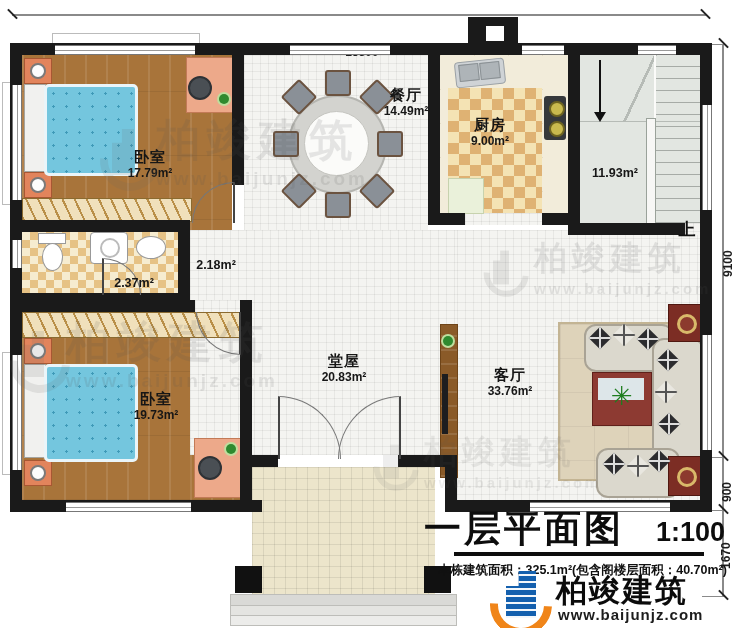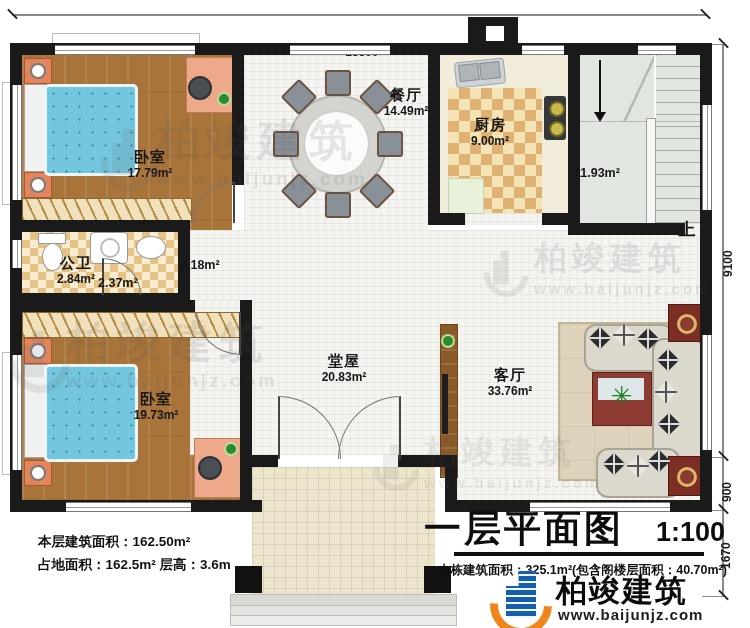--- a/index.html
+++ b/index.html
@@ -54,21 +54,21 @@
     background-image:linear-gradient(45deg,transparent 44%,#dcdcdc 44% 56%,transparent 56%),
                      linear-gradient(-45deg,transparent 44%,#dcdcdc 44% 56%,transparent 56%);}
   .pillow.w{background-color:#e9e7e0;
     background-image:linear-gradient(45deg,transparent 44%,#555 44% 56%,transparent 56%),
                      linear-gradient(-45deg,transparent 44%,#555 44% 56%,transparent 56%);}
   .arc{position:absolute;z-index:36;}
   
   .lab{position:absolute;z-index:40;text-align:center;font-weight:bold;color:#161616;line-height:1.2;}
   .lab .nm{font-size:15px;letter-spacing:1px;display:block;}
   .lab .ar{font-size:12px;display:block;}
-  .small-ar{position:absolute;z-index:40;font-weight:bold;color:#161616;font-size:12.5px;}
+  .small-ar{position:absolute;z-index:40;font-weight:bold;color:#161616;font-size:12.5px;text-align:center;}
   .dimline{position:absolute;background:#8a8a8a;z-index:20;}
   .tick{position:absolute;width:13px;height:2px;background:#222;transform:rotate(45deg);z-index:21;}
   .dimlab{position:absolute;font-size:12px;font-weight:bold;color:#1d1d1d;z-index:21;text-align:center;margin-top:28px;}
   .vlab{position:absolute;font-size:12px;font-weight:bold;color:#1d1d1d;z-index:21;transform:rotate(-90deg);transform-origin:center;}
   
   .wm{position:absolute;z-index:60;opacity:.13;pointer-events:none;display:flex;align-items:center;gap:10px;color:#555;}
   .wm .wmark{width:46px;height:62px;position:relative;flex:0 0 auto;}
   .wm .wmark i{position:absolute;left:12px;top:6px;width:22px;height:46px;background:#666;
     clip-path:polygon(0 100%,0 30%,45% 30%,45% 0,100% 0,100% 100%);}
   .wm .wmark b{position:absolute;left:0;top:8px;width:44px;height:44px;border-radius:50%;border:8px solid transparent;
@@ -269,24 +269,20 @@
        border-top:1.5px solid #777;border-right:1.5px solid #777;border-left:2.5px solid #444;border-top-right-radius:100%;"></div>
   <div class="arc" style="left:278px;top:396px;width:60px;height:62px;
        border-top:1.5px solid #777;border-right:1.5px solid #777;border-left:2.5px solid #444;border-top-right-radius:100%;"></div>
   <div class="arc" style="left:338px;top:396px;width:60px;height:62px;
        border-top:1.5px solid #777;border-left:1.5px solid #777;border-right:2.5px solid #444;border-top-left-radius:100%;"></div>
 
   <div class="lab" style="left:88px;top:148px;width:124px;">
     <span class="nm">卧室</span>
     <span class="ar">17.79m²</span>
   </div>
-  <div class="lab" style="left:40px;top:254px;width:72px;">
-    <span class="nm">公卫</span>
-    <span class="ar">2.84m²</span>
-  </div>
   <div class="small-ar" style="left:98px;top:276px;width:72px;">2.37m²</div>
   <div class="small-ar" style="left:180px;top:258px;width:72px;">2.18m²</div>
   <div class="lab" style="left:94px;top:390px;width:124px;">
     <span class="nm">卧室</span>
     <span class="ar">19.73m²</span>
   </div>
   <div class="lab" style="left:368px;top:58px;width:76px;margin-top:28px;">
     <span class="nm">餐厅</span>
     <span class="ar">14.49m²</span>
   </div>
@@ -331,24 +327,20 @@
   </div>
   <div class="wm sm" style="left:368px;top:432px;opacity:.1;">
     <span class="wmark" style="transform:scale(.75);">
         <b></b>
         <i></i>
       </span>
     <span class="wmtxt"><span class="n">柏竣建筑</span>
     <span class="u" style="display:block;">www.baijunjz.com</span></span>
   </div>
 
-  <div class="notes">
-    <div>本层建筑面积：162.50m²</div>
-    <div>占地面积：162.5m² 层高：3.6m</div>
-  </div>
 
   <div class="titlebox">
     <span class="t">一层平面图</span>
     <span class="s">1:100</span>
   </div>
   <div class="upline"></div>
   <div class="bottomnote">本栋建筑面积：325.1m²(包含阁楼层面积：40.70m²)</div>
 
   <div class="bmark-o"></div>
   <div class="bmark-b"></div>

